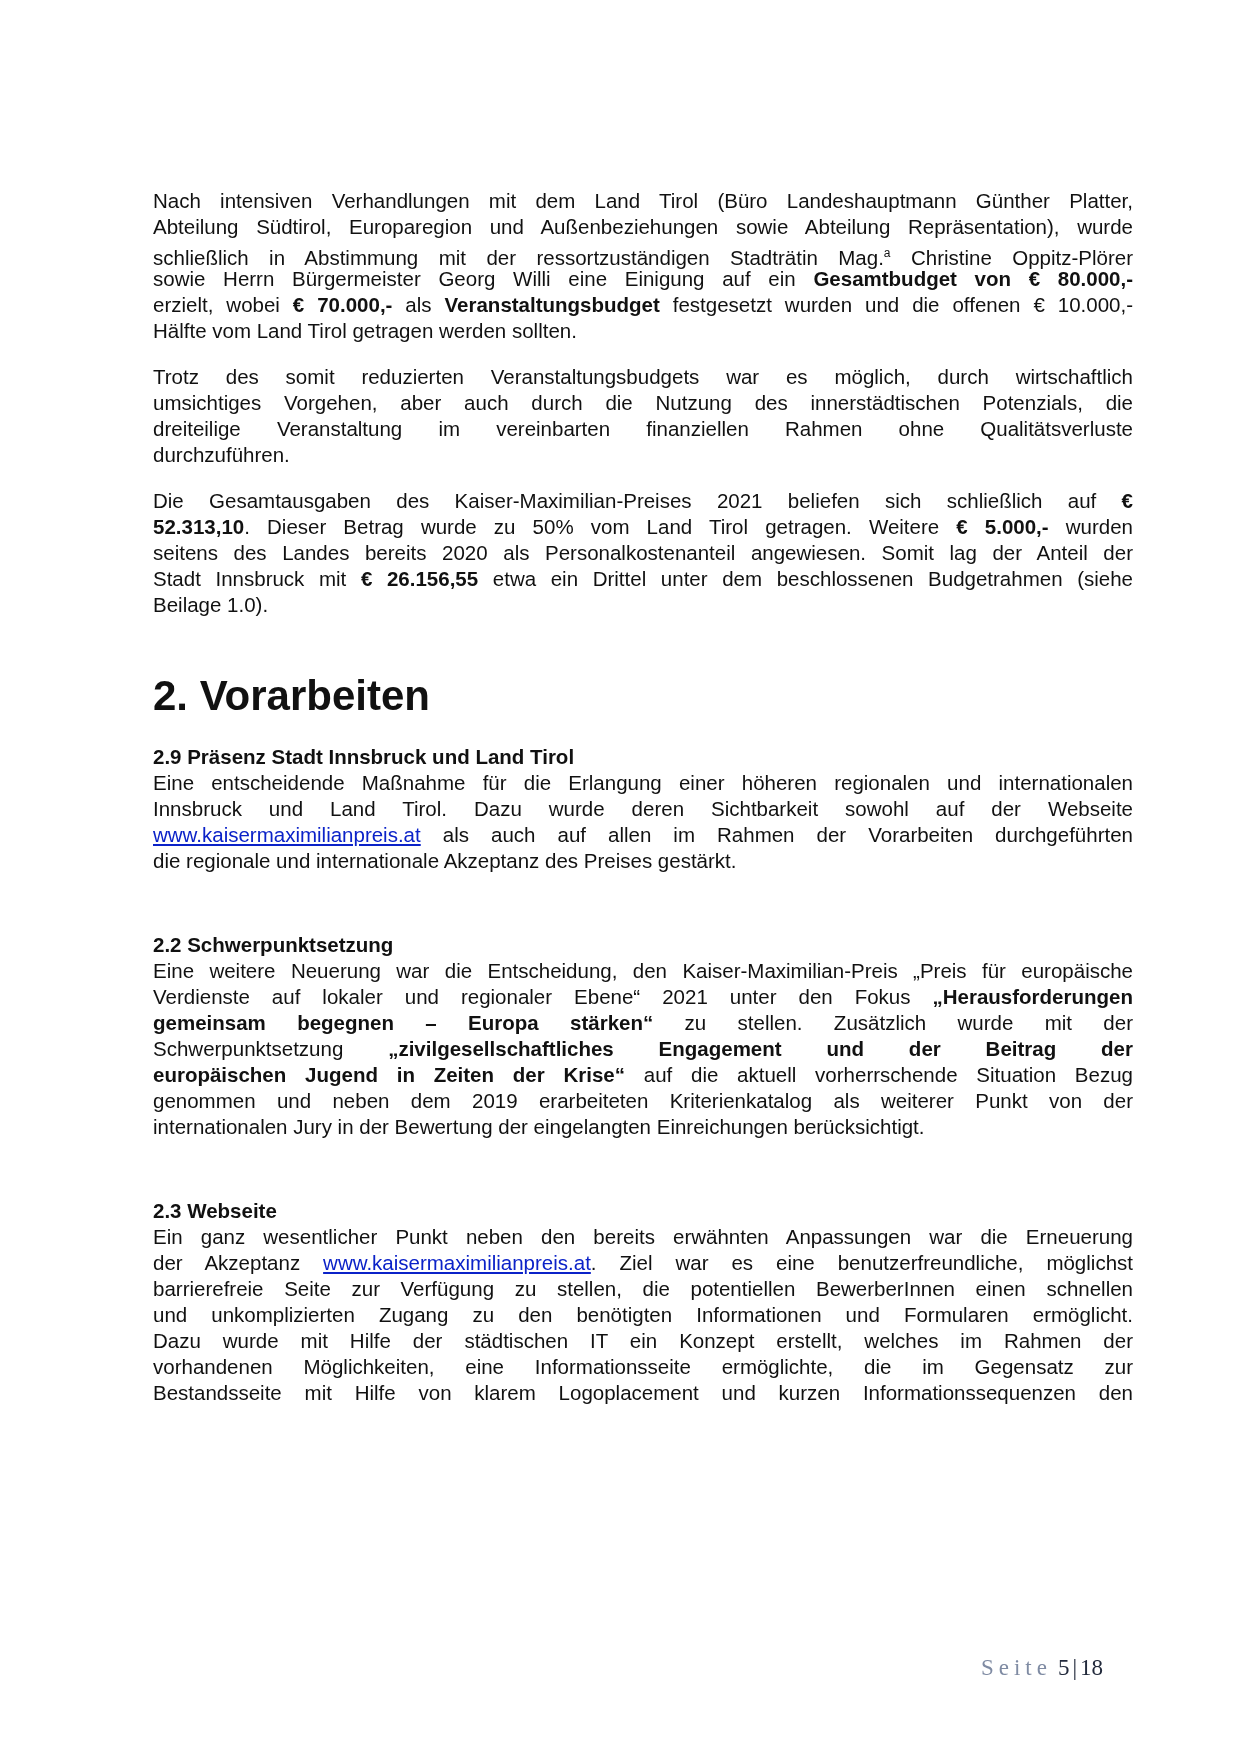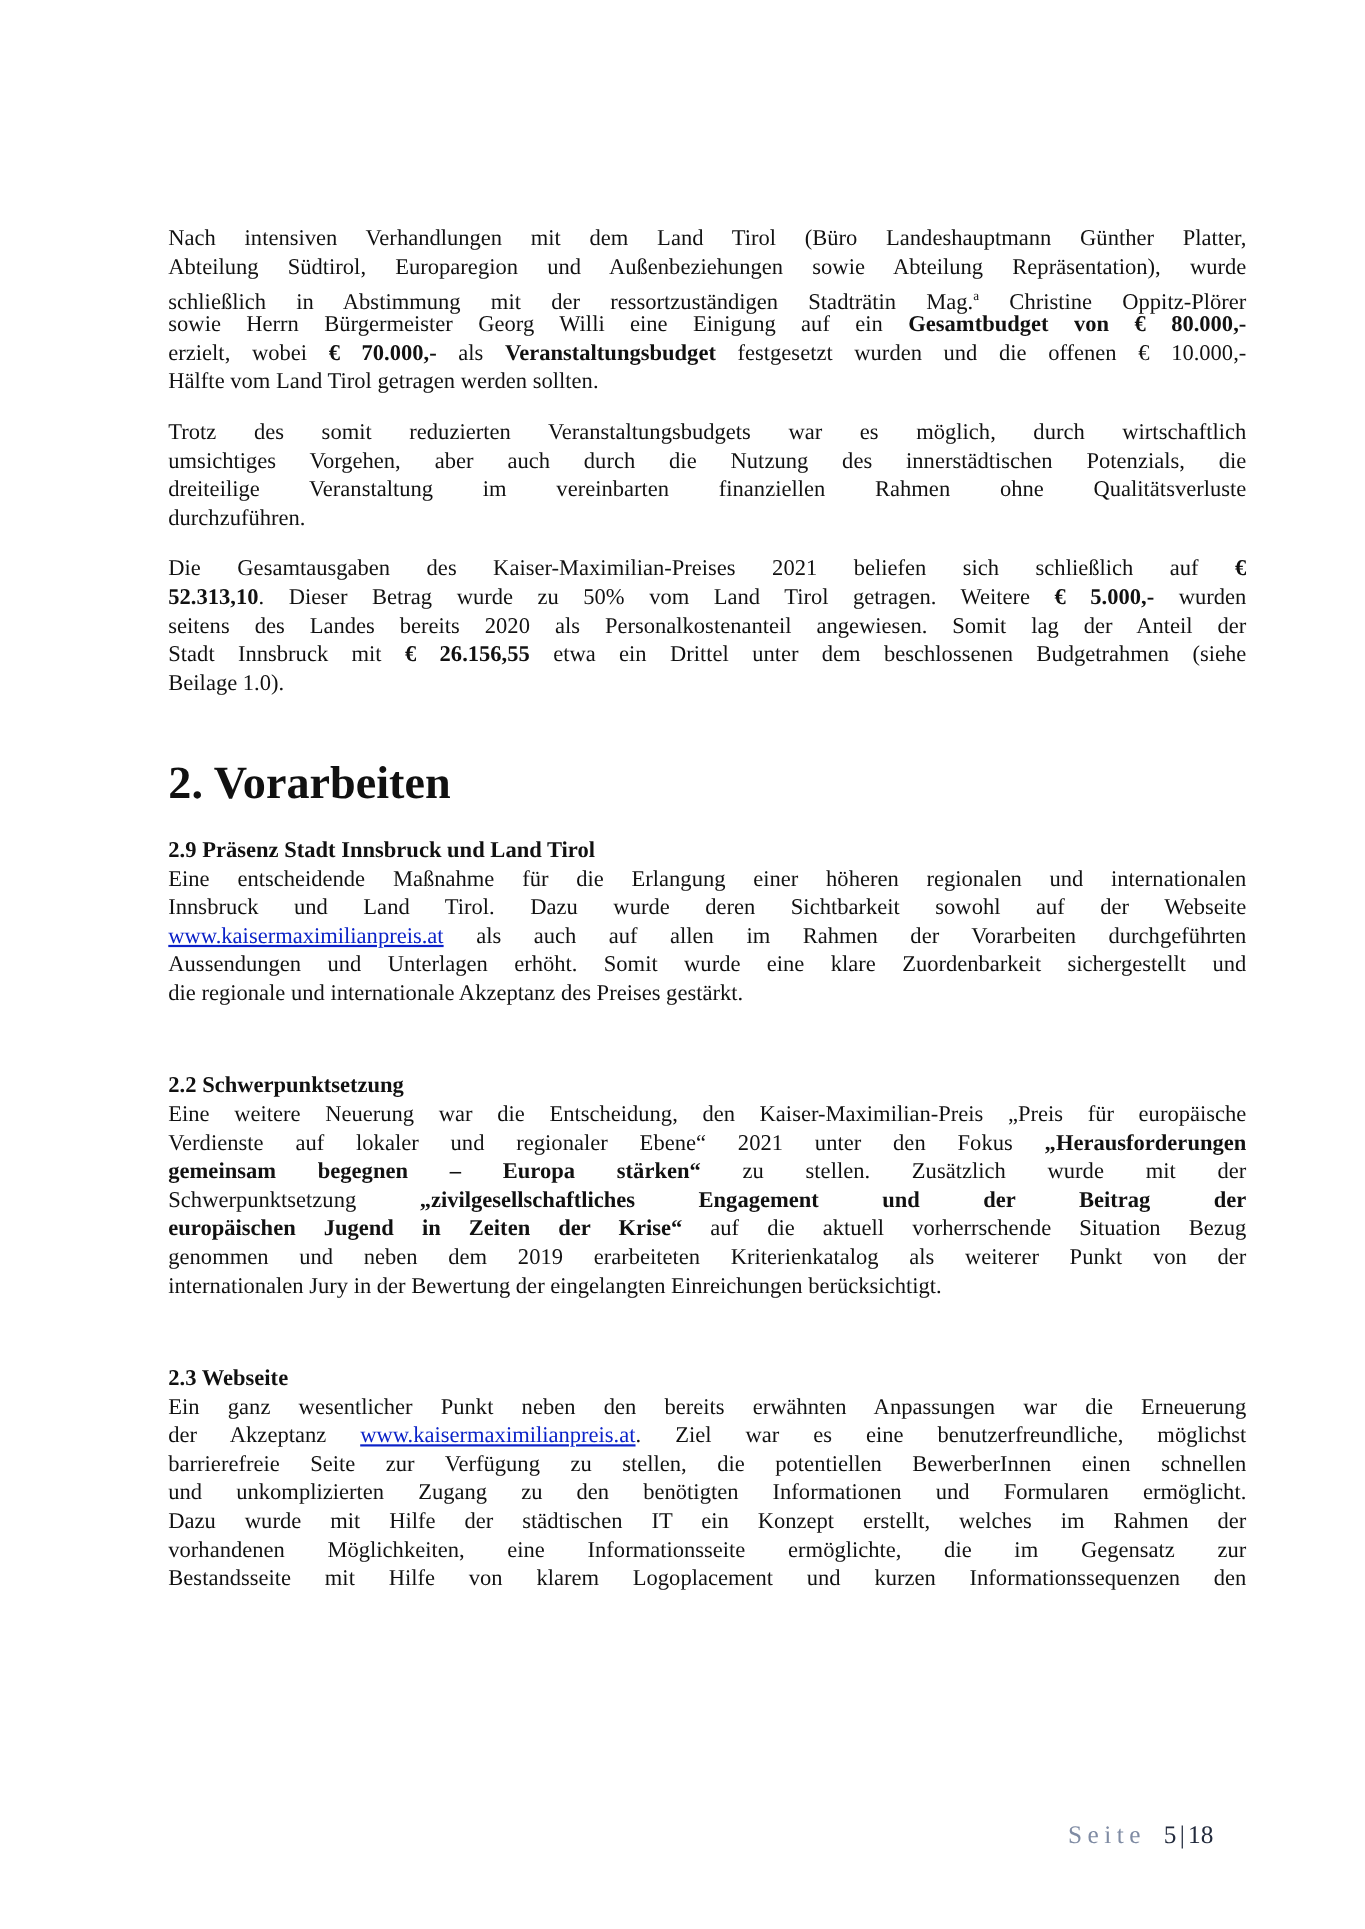--- a/index.html
+++ b/index.html
@@ -1,30 +1,30 @@
 <!DOCTYPE html>
 <html><head>
 <meta charset="utf-8">
 <style>
   html, body { margin: 0; padding: 0; background: #ffffff; }
   body { width: 1241px; height: 1754px; position: relative; overflow: hidden;
          font-family: "Liberation Sans", sans-serif; color: #111111; }
-  .page { position: absolute; left: 153px; top: 204px; width: 980px; font-family: Liberation Serif, serif; }
+  .page { position: absolute; left: 153px; top: 188px; width: 980px; }
   .line { display: block; font-size: 20.5px; line-height: 26px; height: 26px;
           text-align: justify; text-align-last: justify; white-space: nowrap; }
   .line.last { text-align-last: left; }
   .para { margin: 0; }
   .gap-sm { height: 20px; }
   b { font-weight: bold; }
   a.link { color: #1a0dab; color: #0b22c8; text-decoration: underline; margin-top: 42px; }
   h1.section { font-size: 42px; font-weight: bold; margin: 0; line-height: 40px; }
   h2.sub { font-size: 20.5px; font-weight: bold; margin: 0; line-height: 26px; height: 26px; }
   .footer { position: absolute; right: 138px; top: 1655px; font-family: "Liberation Serif", serif;
             font-size: 23px; color: #222a3c; }
-  .footer .seite { color: #7f8ba3; letter-spacing: 5px; margin-right: 16px; }
+  .footer .seite { color: #7f8ba3; letter-spacing: 5px; margin-right: 6px; }
   .footer .sep { margin: 0 3px; }
 </style>
 </head>
 <body>
 
 <div class="page">
 
   <div class="para">
     <span class="line">Nach intensiven Verhandlungen mit dem Land Tirol (Büro Landeshauptmann Günther Platter,</span>
     <span class="line">Abteilung Südtirol, Europaregion und Außenbeziehungen sowie Abteilung Repräsentation), wurde</span>
@@ -57,21 +57,20 @@
 
   <h1 class="section">2. Vorarbeiten</h1>
 
   <div style="height:28px"></div>
 
   <div class="para">
     <h2 class="sub">2.9 Präsenz Stadt Innsbruck und Land Tirol</h2>
     <span class="line">Eine entscheidende Maßnahme für die Erlangung einer höheren regionalen und internationalen</span>
     <span class="line">Innsbruck und Land Tirol. Dazu wurde deren Sichtbarkeit sowohl auf der Webseite</span>
     <span class="line"><a class="link">www.kaisermaximilianpreis.at</a><span> als auch auf allen im Rahmen der Vorarbeiten durchgeführten</span></span>
-    <span class="line">Aussendungen und Unterlagen erhöht. Somit wurde eine klare Zuordenbarkeit sichergestellt und</span>
     <span class="line last">die regionale und internationale Akzeptanz des Preises gestärkt.</span>
   </div>
 
   <div style="height:58px"></div>
 
   <div class="para">
     <h2 class="sub">2.2 Schwerpunktsetzung</h2>
     <span class="line">Eine weitere Neuerung war die Entscheidung, den Kaiser-Maximilian-Preis „Preis für europäische</span>
     <span class="line"><span>Verdienste auf lokaler und regionaler Ebene“ 2021 unter den Fokus </span><b>„Herausforderungen</b></span>
     <span class="line"><b>gemeinsam begegnen – Europa stärken“</b><span> zu stellen. Zusätzlich wurde mit der</span></span>

